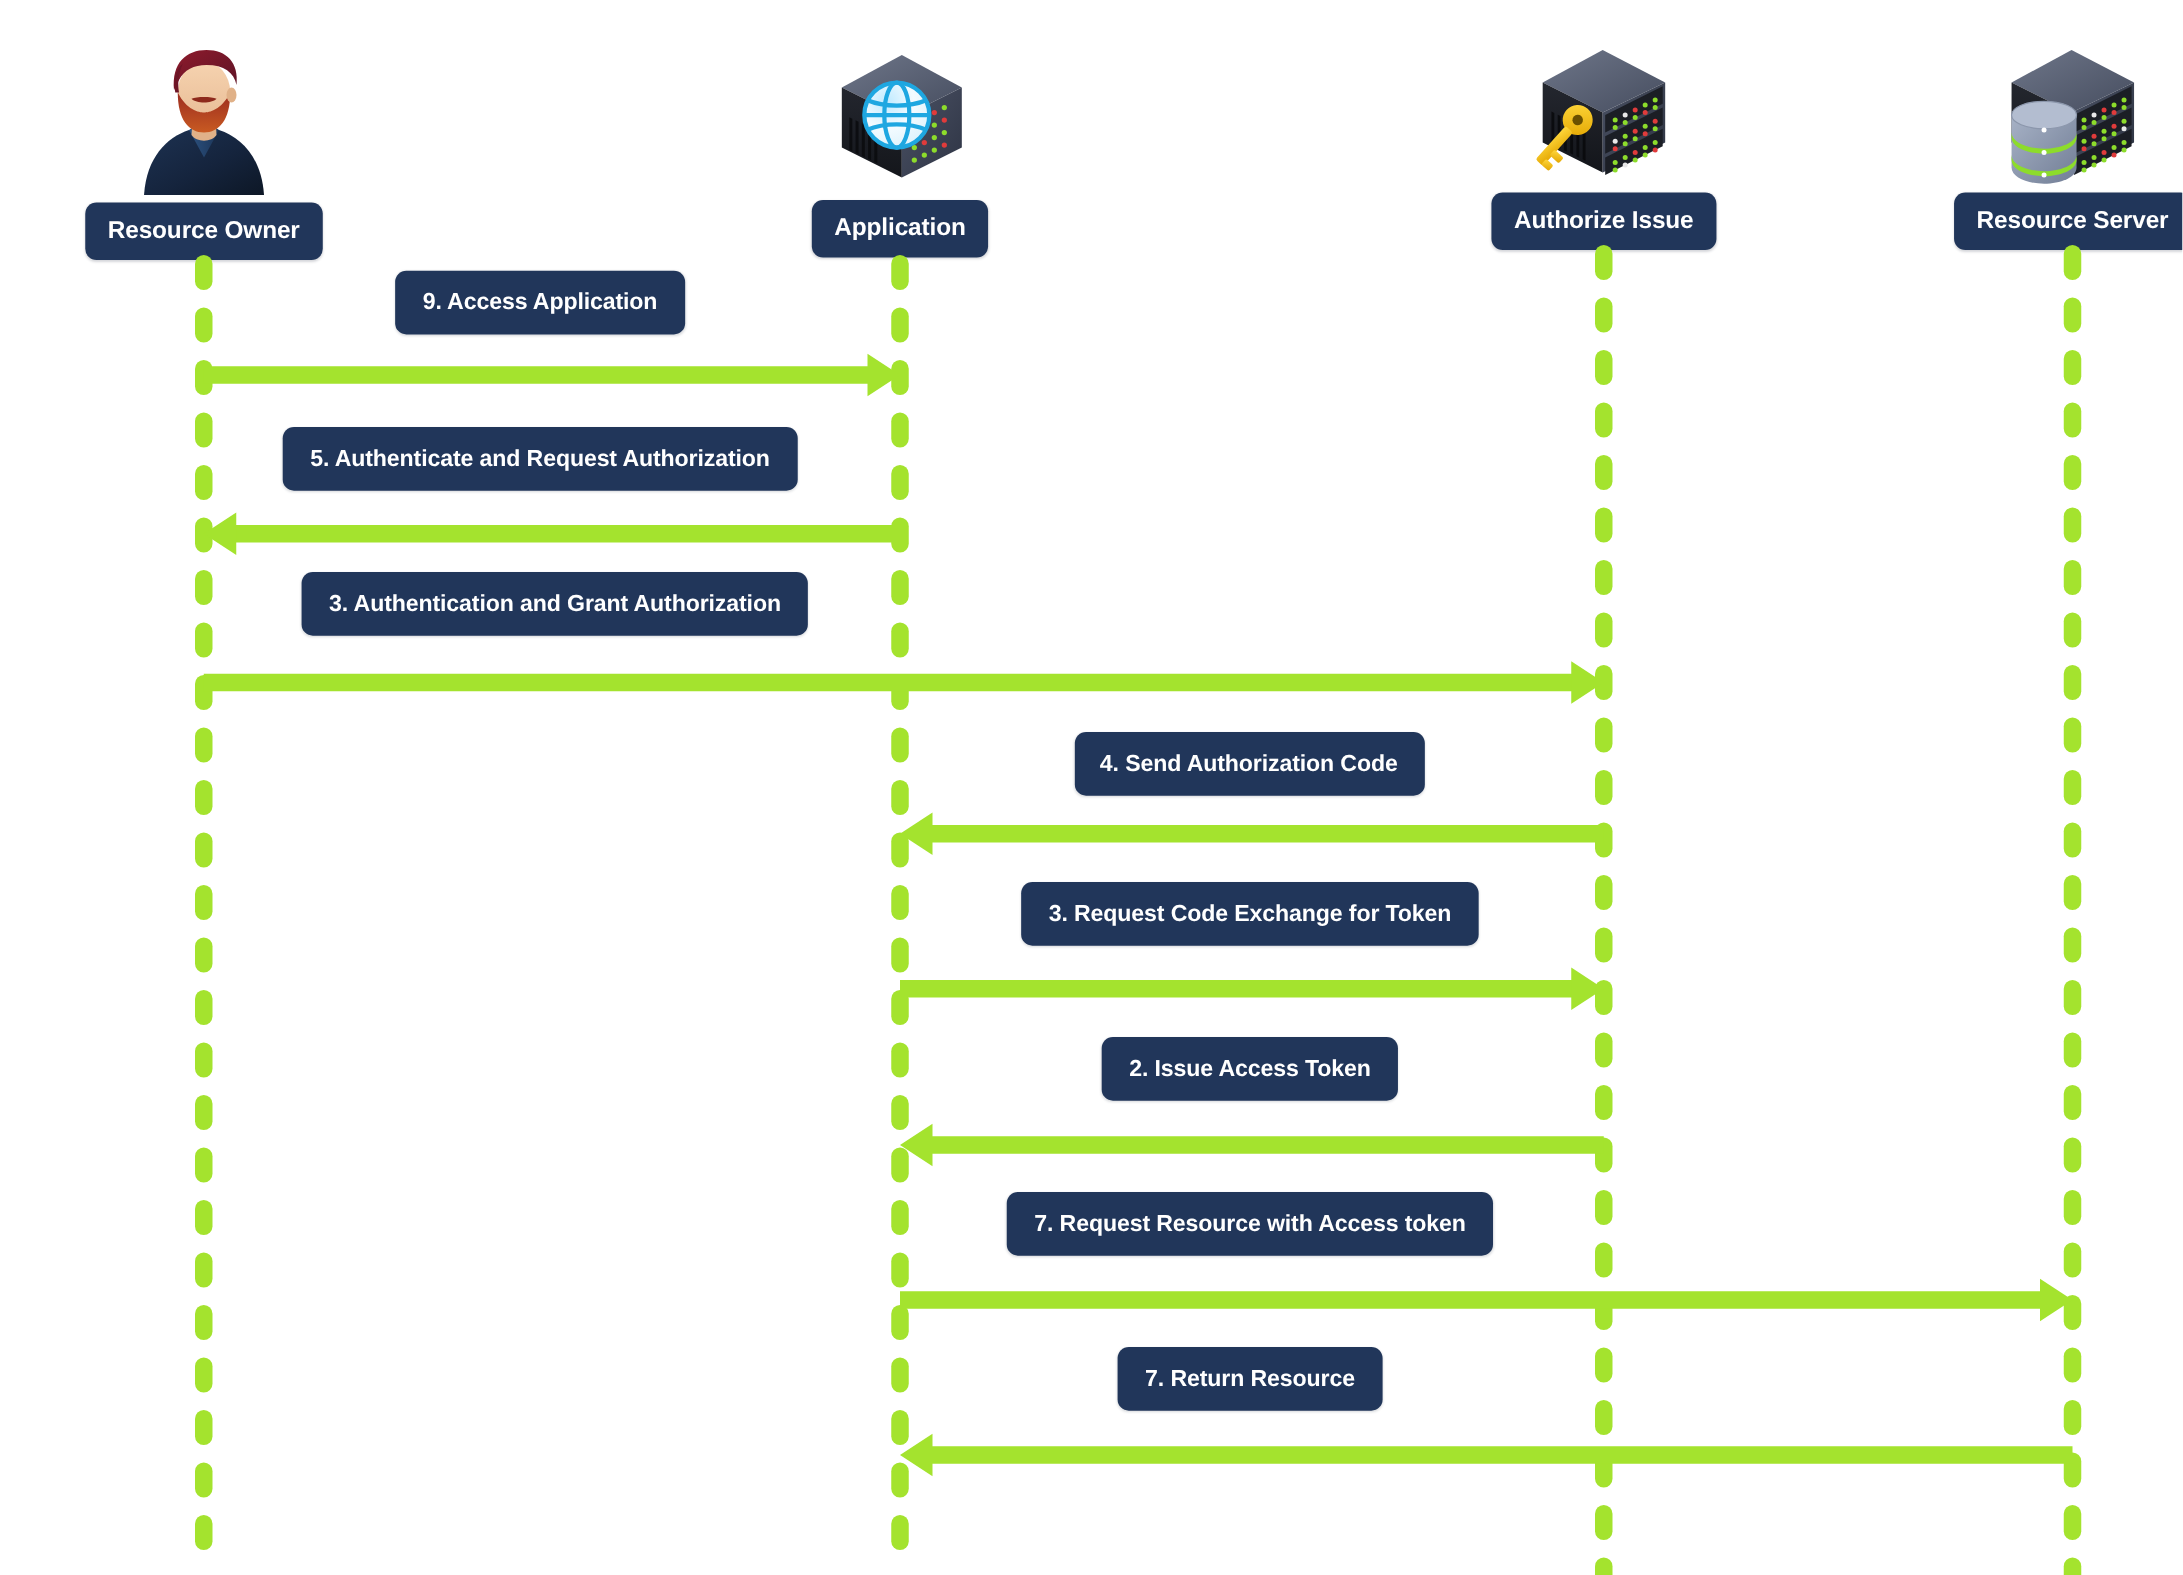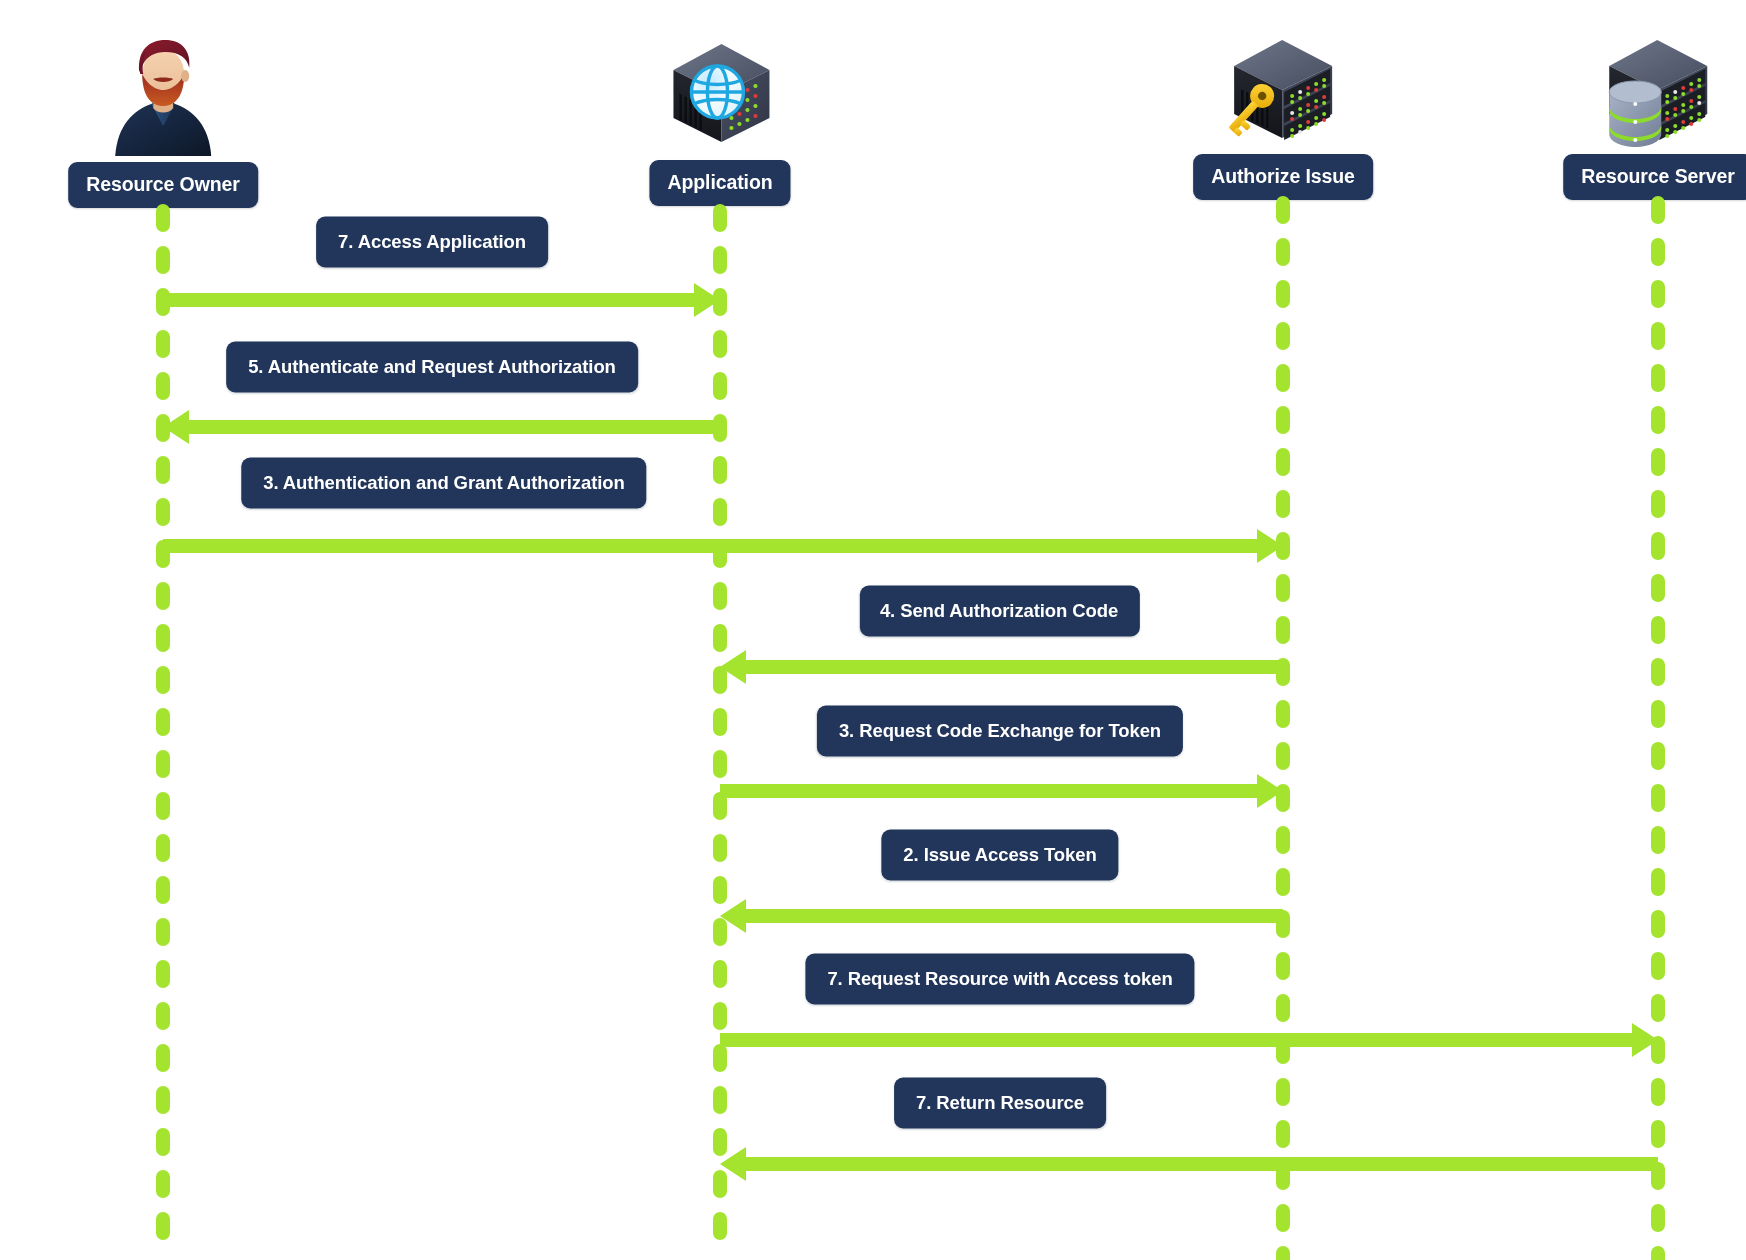--- a/index.html
+++ b/index.html
@@ -261,21 +261,21 @@
         <div class="shaft" style="left: 0px; width: 918px;"></div>
         <div class="head"></div>
       </div>
       <div class="arrow to-left" style="left: 720px; top: 1164px; width: 938px;">
         <div class="shaft" style="right: 0px; width: 918px;"></div>
         <div class="head"></div>
       </div>
     </div>
 
   <div id="msg-labels">
-      <div class="msg-label" style="left: 432px; top: 242px;">7. Access Application</div>
+      <div class="msg-label" style="left: 432px; top: 242px;">9. Access Application</div>
       <div class="msg-label" style="left: 432px; top: 367px;">5. Authenticate and Request Authorization</div>
       <div class="msg-label" style="left: 432px; top: 483px; margin-left: 12px;">3. Authentication and Grant Authorization</div>
       <div class="msg-label" style="left: 1000px; top: 611px; padding-left: 20px;">4. Send Authorization Code</div>
       <div class="msg-label" style="left: 1000px; top: 731px;">3. Request Code Exchange for Token</div>
       <div class="msg-label" style="left: 1000px; top: 855px;">2. Issue Access Token</div>
       <div class="msg-label" style="left: 1000px; top: 979px;">7. Request Resource with Access token</div>
       <div class="msg-label" style="left: 1000px; top: 1103px;">7. Return Resource</div>
     </div>
 
   <div class="actor" id="actor-resource-owner" style="left:163px; top:34px;">

